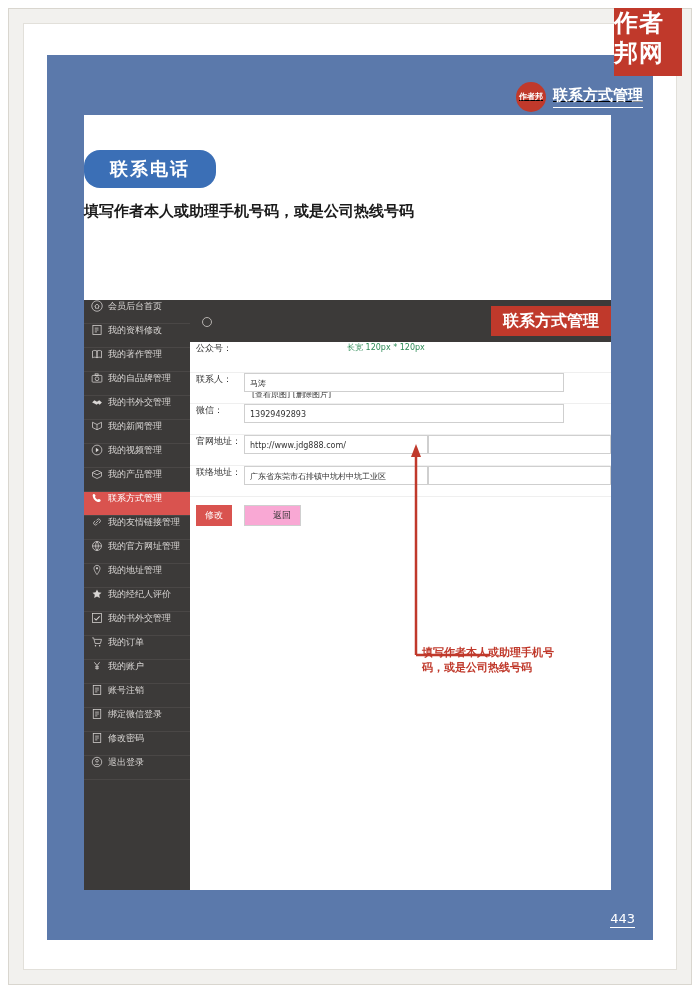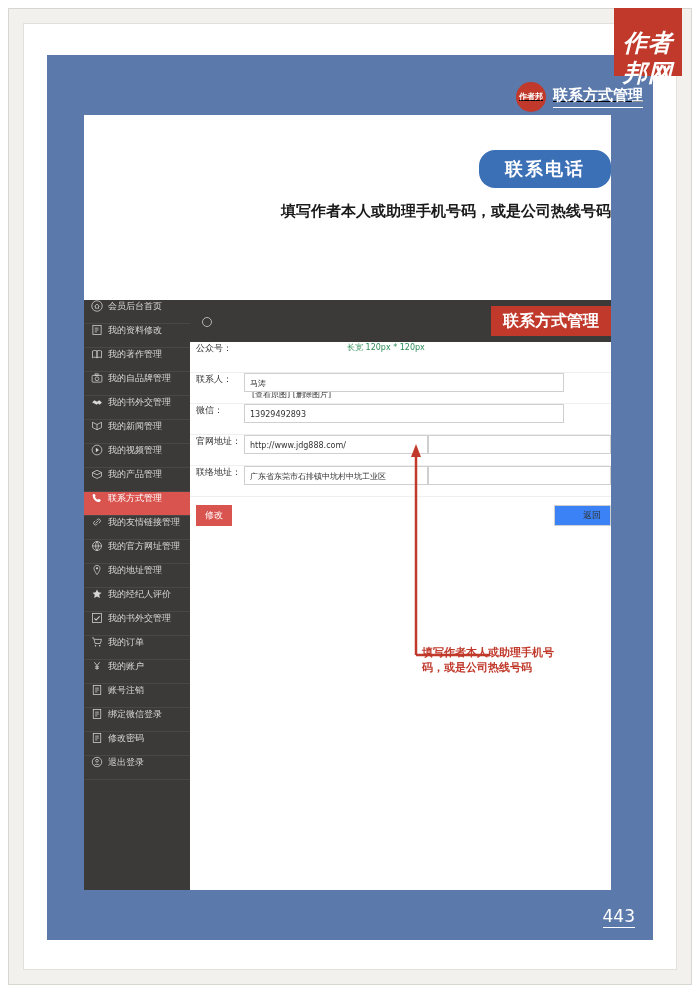--- a/index.html
+++ b/index.html
@@ -42,26 +42,25 @@
     position: absolute;
     right: 18px;
     top: 8px;
     width: 68px;
     height: 68px;
     background: #c0392b;
     color: #ffffff;
     font-size: 24px;
     line-height: 30px;
     font-weight: bold;
-    text-align: center;
-    padding-top: 20px;
+    text-align: left;
+    padding-top: 0;
     box-sizing: border-box;
     letter-spacing: 1px;
     z-index: 40;
-    font-style: italic;
   }
 
   
   .slide {
     position: absolute;
     left: 47px;
     top: 55px;
     width: 606px;
     height: 885px;
     background: #5b79ab;
@@ -115,21 +114,21 @@
     width: 527px;
     height: 775px;
     background: #ffffff;
   }
 
   .banner-wrap {
     position: absolute;
     left: 0;
     top: 35px;
     width: 527px;
-    text-align: right;
+    text-align: left;
   }
   .banner-pill {
     display: inline-block;
     background: #3b6fb6;
     color: #ffffff;
     font-size: 18px;
     font-weight: bold;
     border-radius: 16px;
     padding: 7px 26px;
     letter-spacing: 2px;
@@ -273,31 +272,30 @@
   }
   .frow.highlight {
     outline: 1.5px solid #e02020;
     outline-offset: -1px;
   }
 
   .btn-row {
     display: flex;
     gap: 12px;
     padding: 8px 0 0 6px;
-    justify-content: space-between;
   }
   .btn {
     font-size: 9px;
     padding: 3px 9px;
     color: #ffffff;
     background: #d9534f;
     border: none;
   }
   .btn.secondary {
-    background: #3b82f6;
+    background: #f9a8d4;
     color: #333333;
     border: 1px solid #cfcfcf;
     padding-left: 28px;
   }
 
   
   .ann-note {
     position: absolute;
     left: 232px;
     top: 345px;
@@ -315,21 +313,21 @@
     height: 240px;
     pointer-events: none;
   }
 
   
   .page-num {
     position: absolute;
     right: 18px;
     bottom: 12px;
     color: #ffffff;
-    font-size: 17px;
+    font-size: 13px;
     border-bottom: 1px solid #ffffff;
     padding-bottom: 1px;
   }
 </style>
 </head>
 <body>
 
 <div class="page-frame">
   <div class="page-frame-inner"></div>
 </div>

